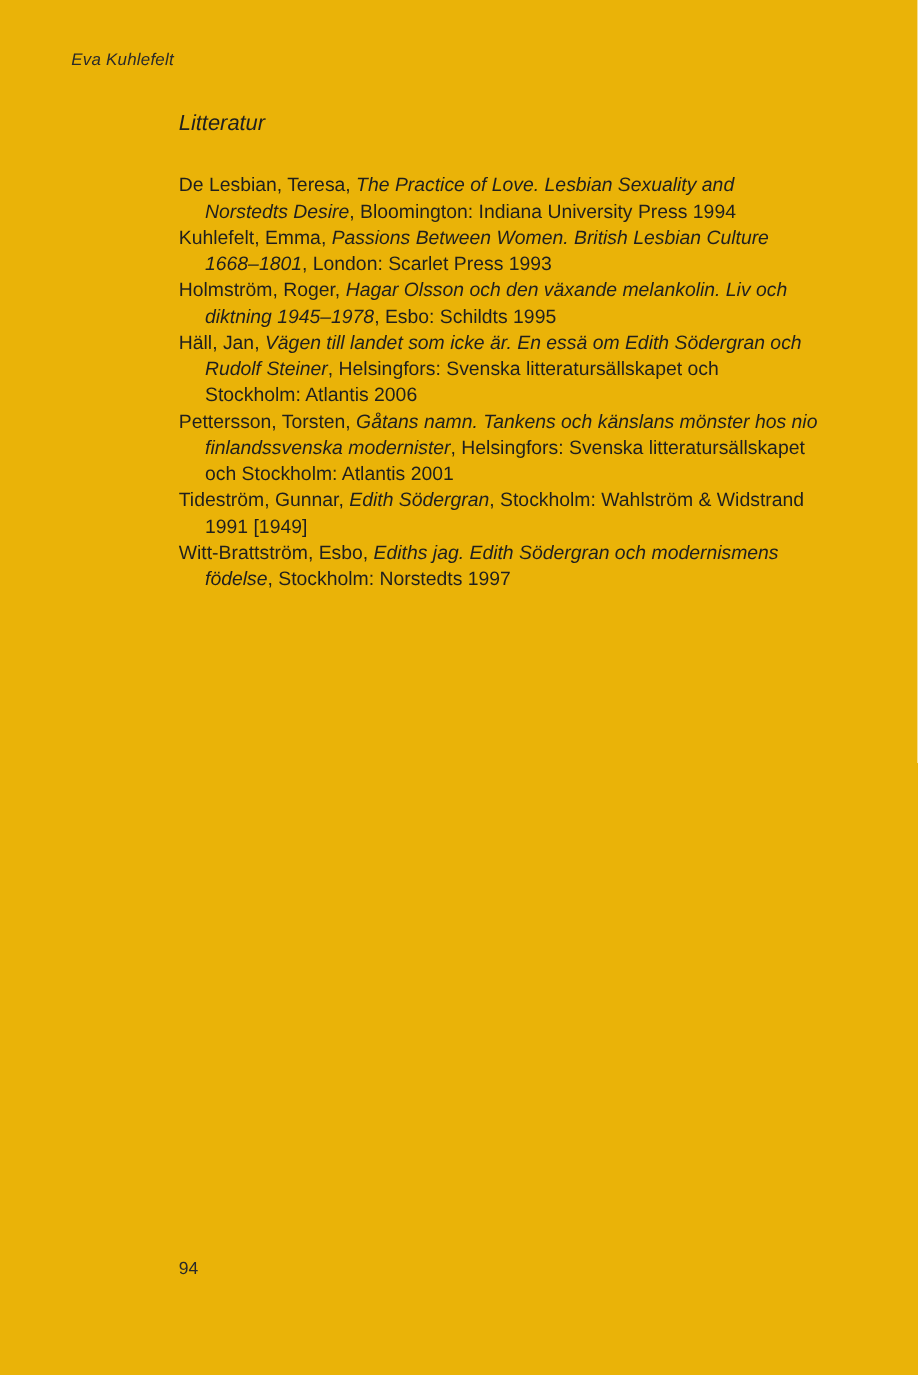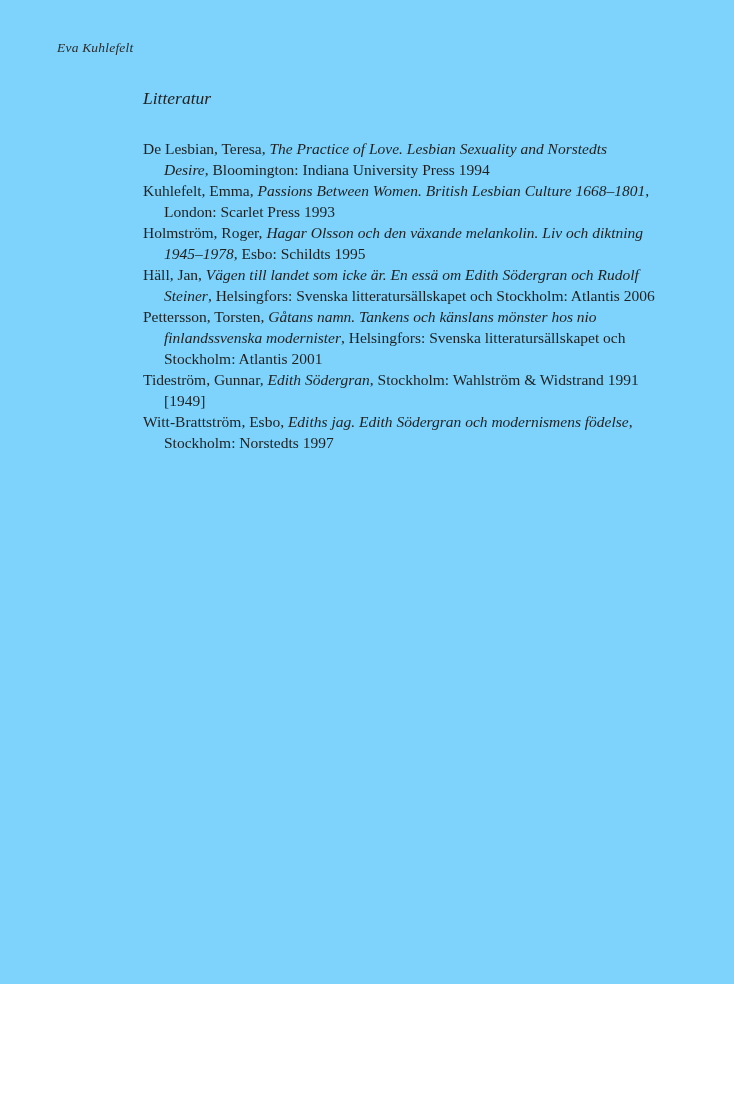--- a/index.html
+++ b/index.html
@@ -3,23 +3,23 @@
 <meta charset="utf-8">
 <style>
   html, body {
     margin: 0;
     padding: 0;
     background: #ffffff;
   }
   .page {
     position: relative;
     width: 734px;
-    height: 984px;
-    background: #7dd3fc;
-    font-family: Liberation Serif, serif;
+    height: 1100px;
+    background: #eab308;
+    font-family: Liberation Sans, sans-serif;
     color: #1f1f1f;
     overflow: hidden;
   }
   .running-header {
     position: absolute;
     left: 57px;
     top: 40px;
     font-style: italic;
     font-size: 13.5px;
     letter-spacing: 0.2px;
@@ -49,21 +49,21 @@
     text-indent: -21px;
   }
   .entry i {
     font-style: italic;
   }
   .page-number {
     position: absolute;
     left: 143px;
     top: 1006px;
     width: 512px;
-    text-align: center;
+    text-align: left;
     font-size: 14px;
     color: #2a2a2a;
   }
 </style>
 </head>
 <body>
 
 <div class="page">
   <div class="running-header">Eva Kuhlefelt</div>
 

